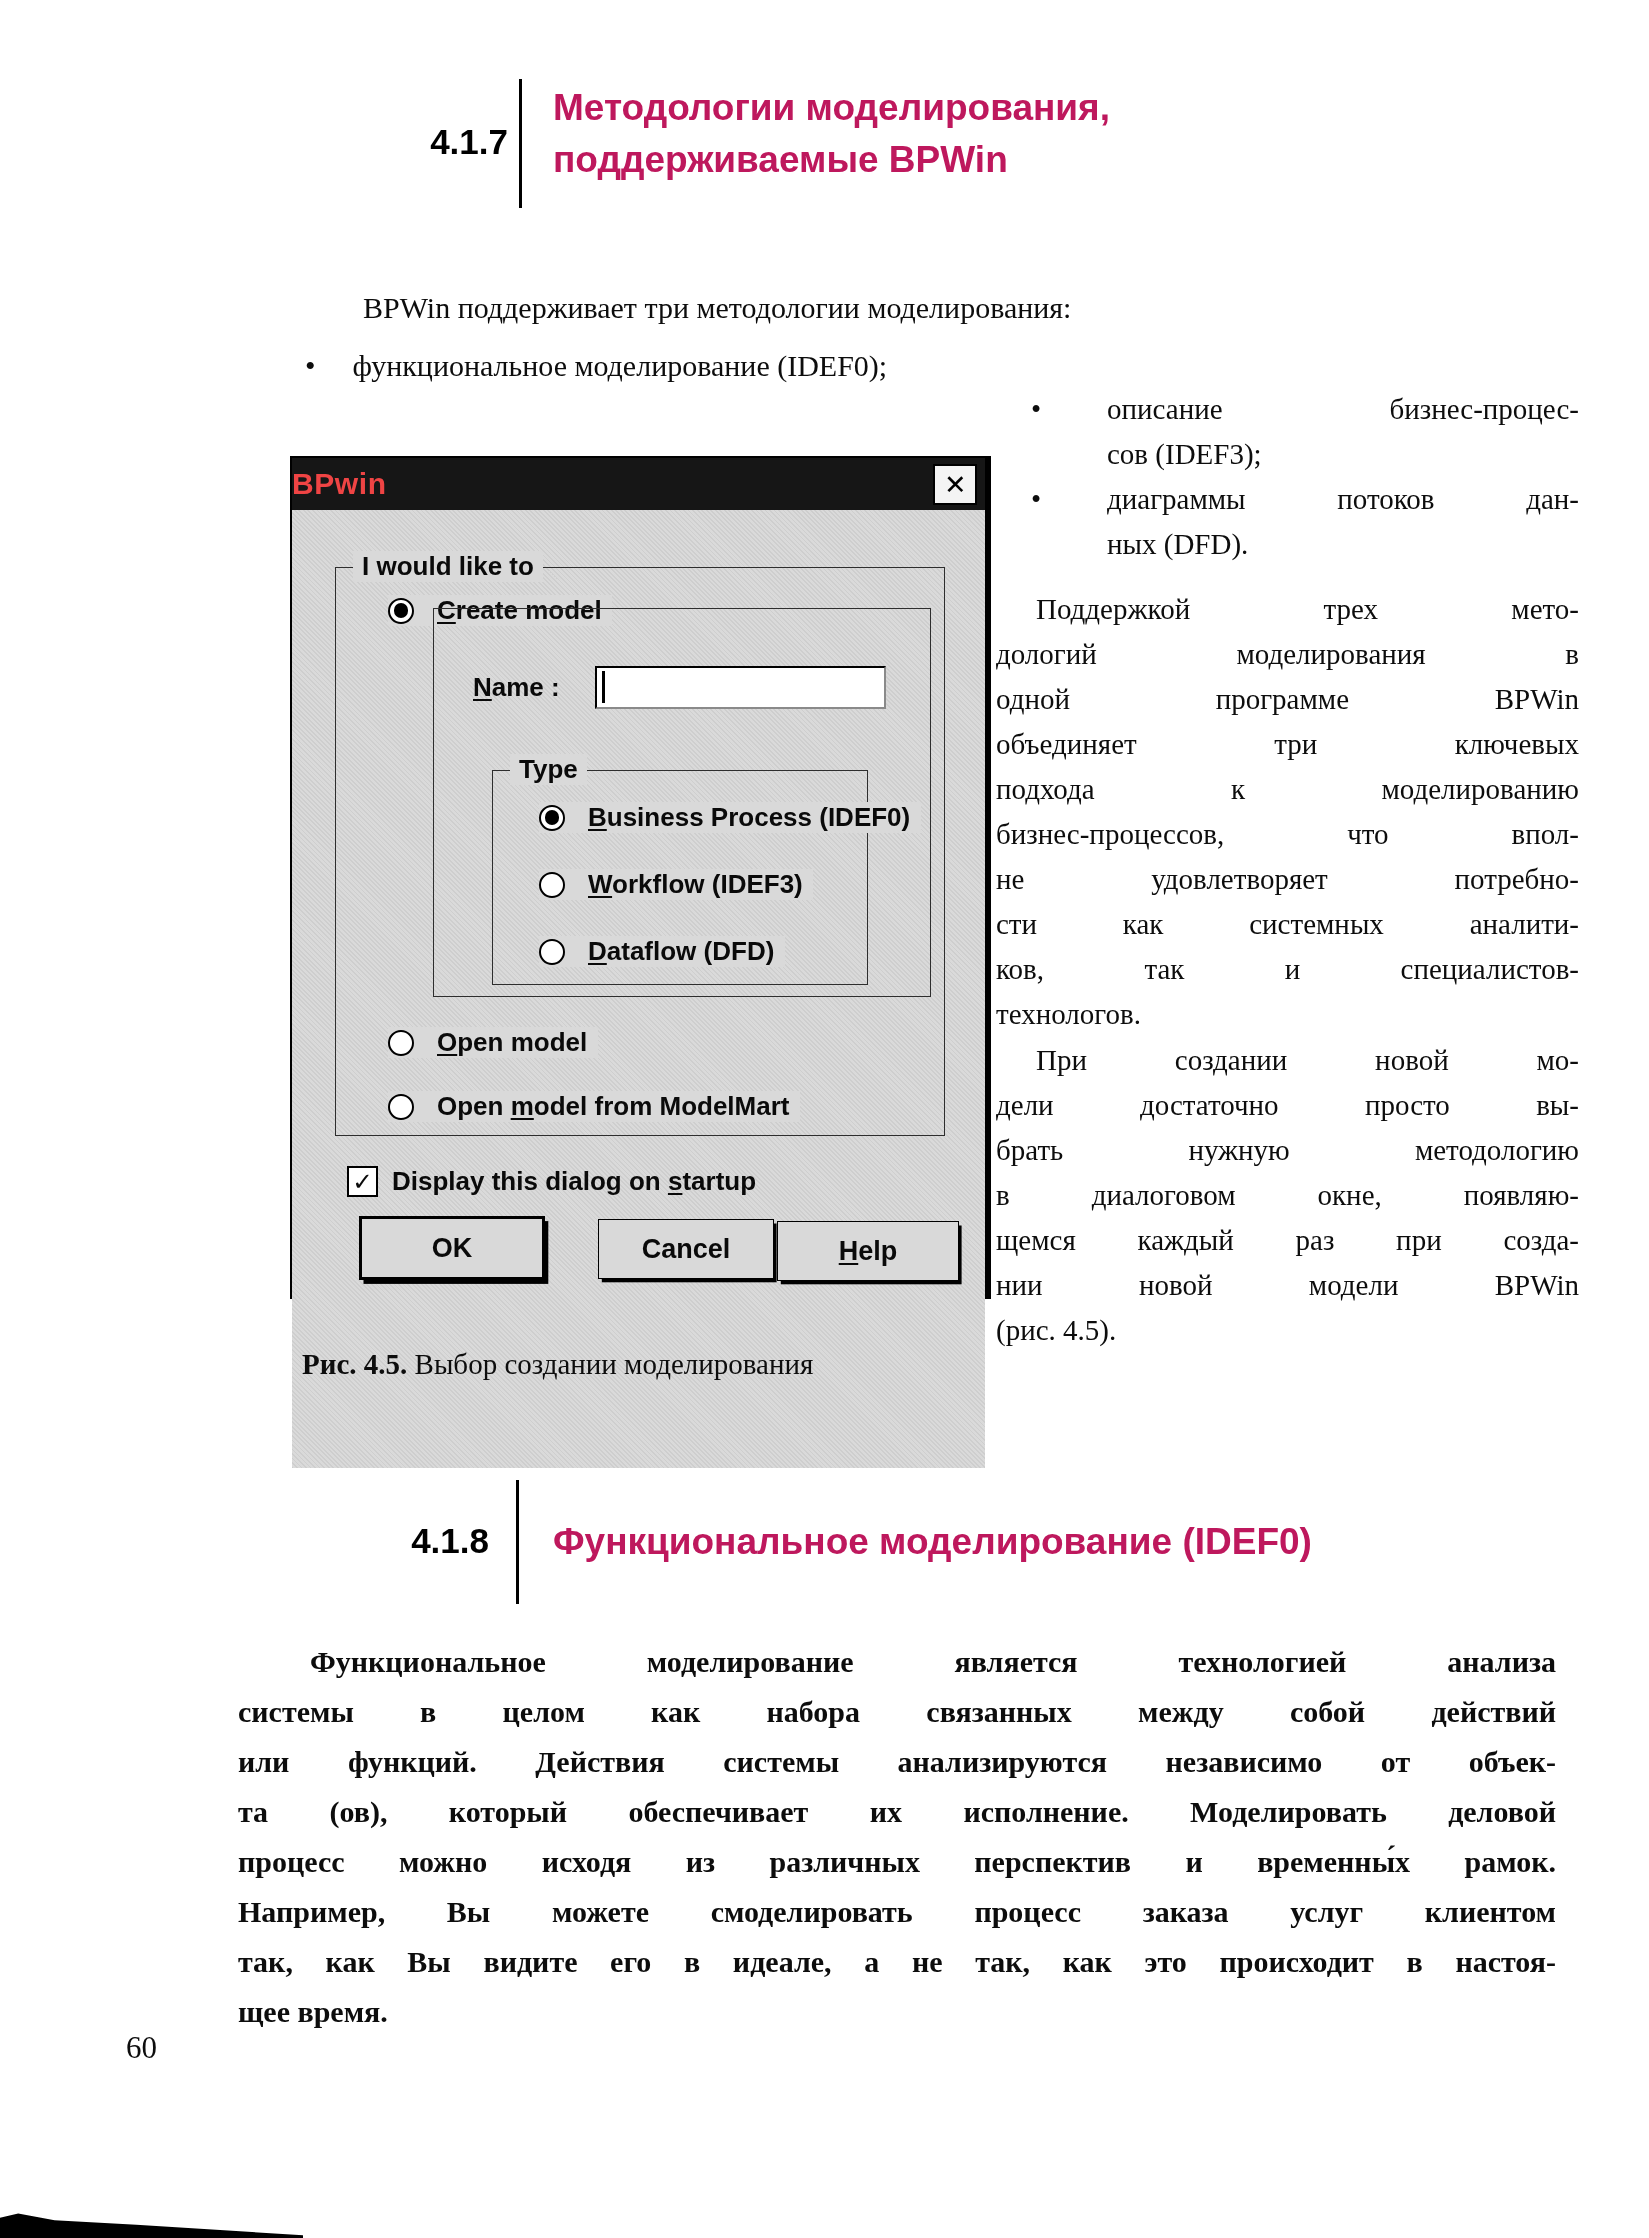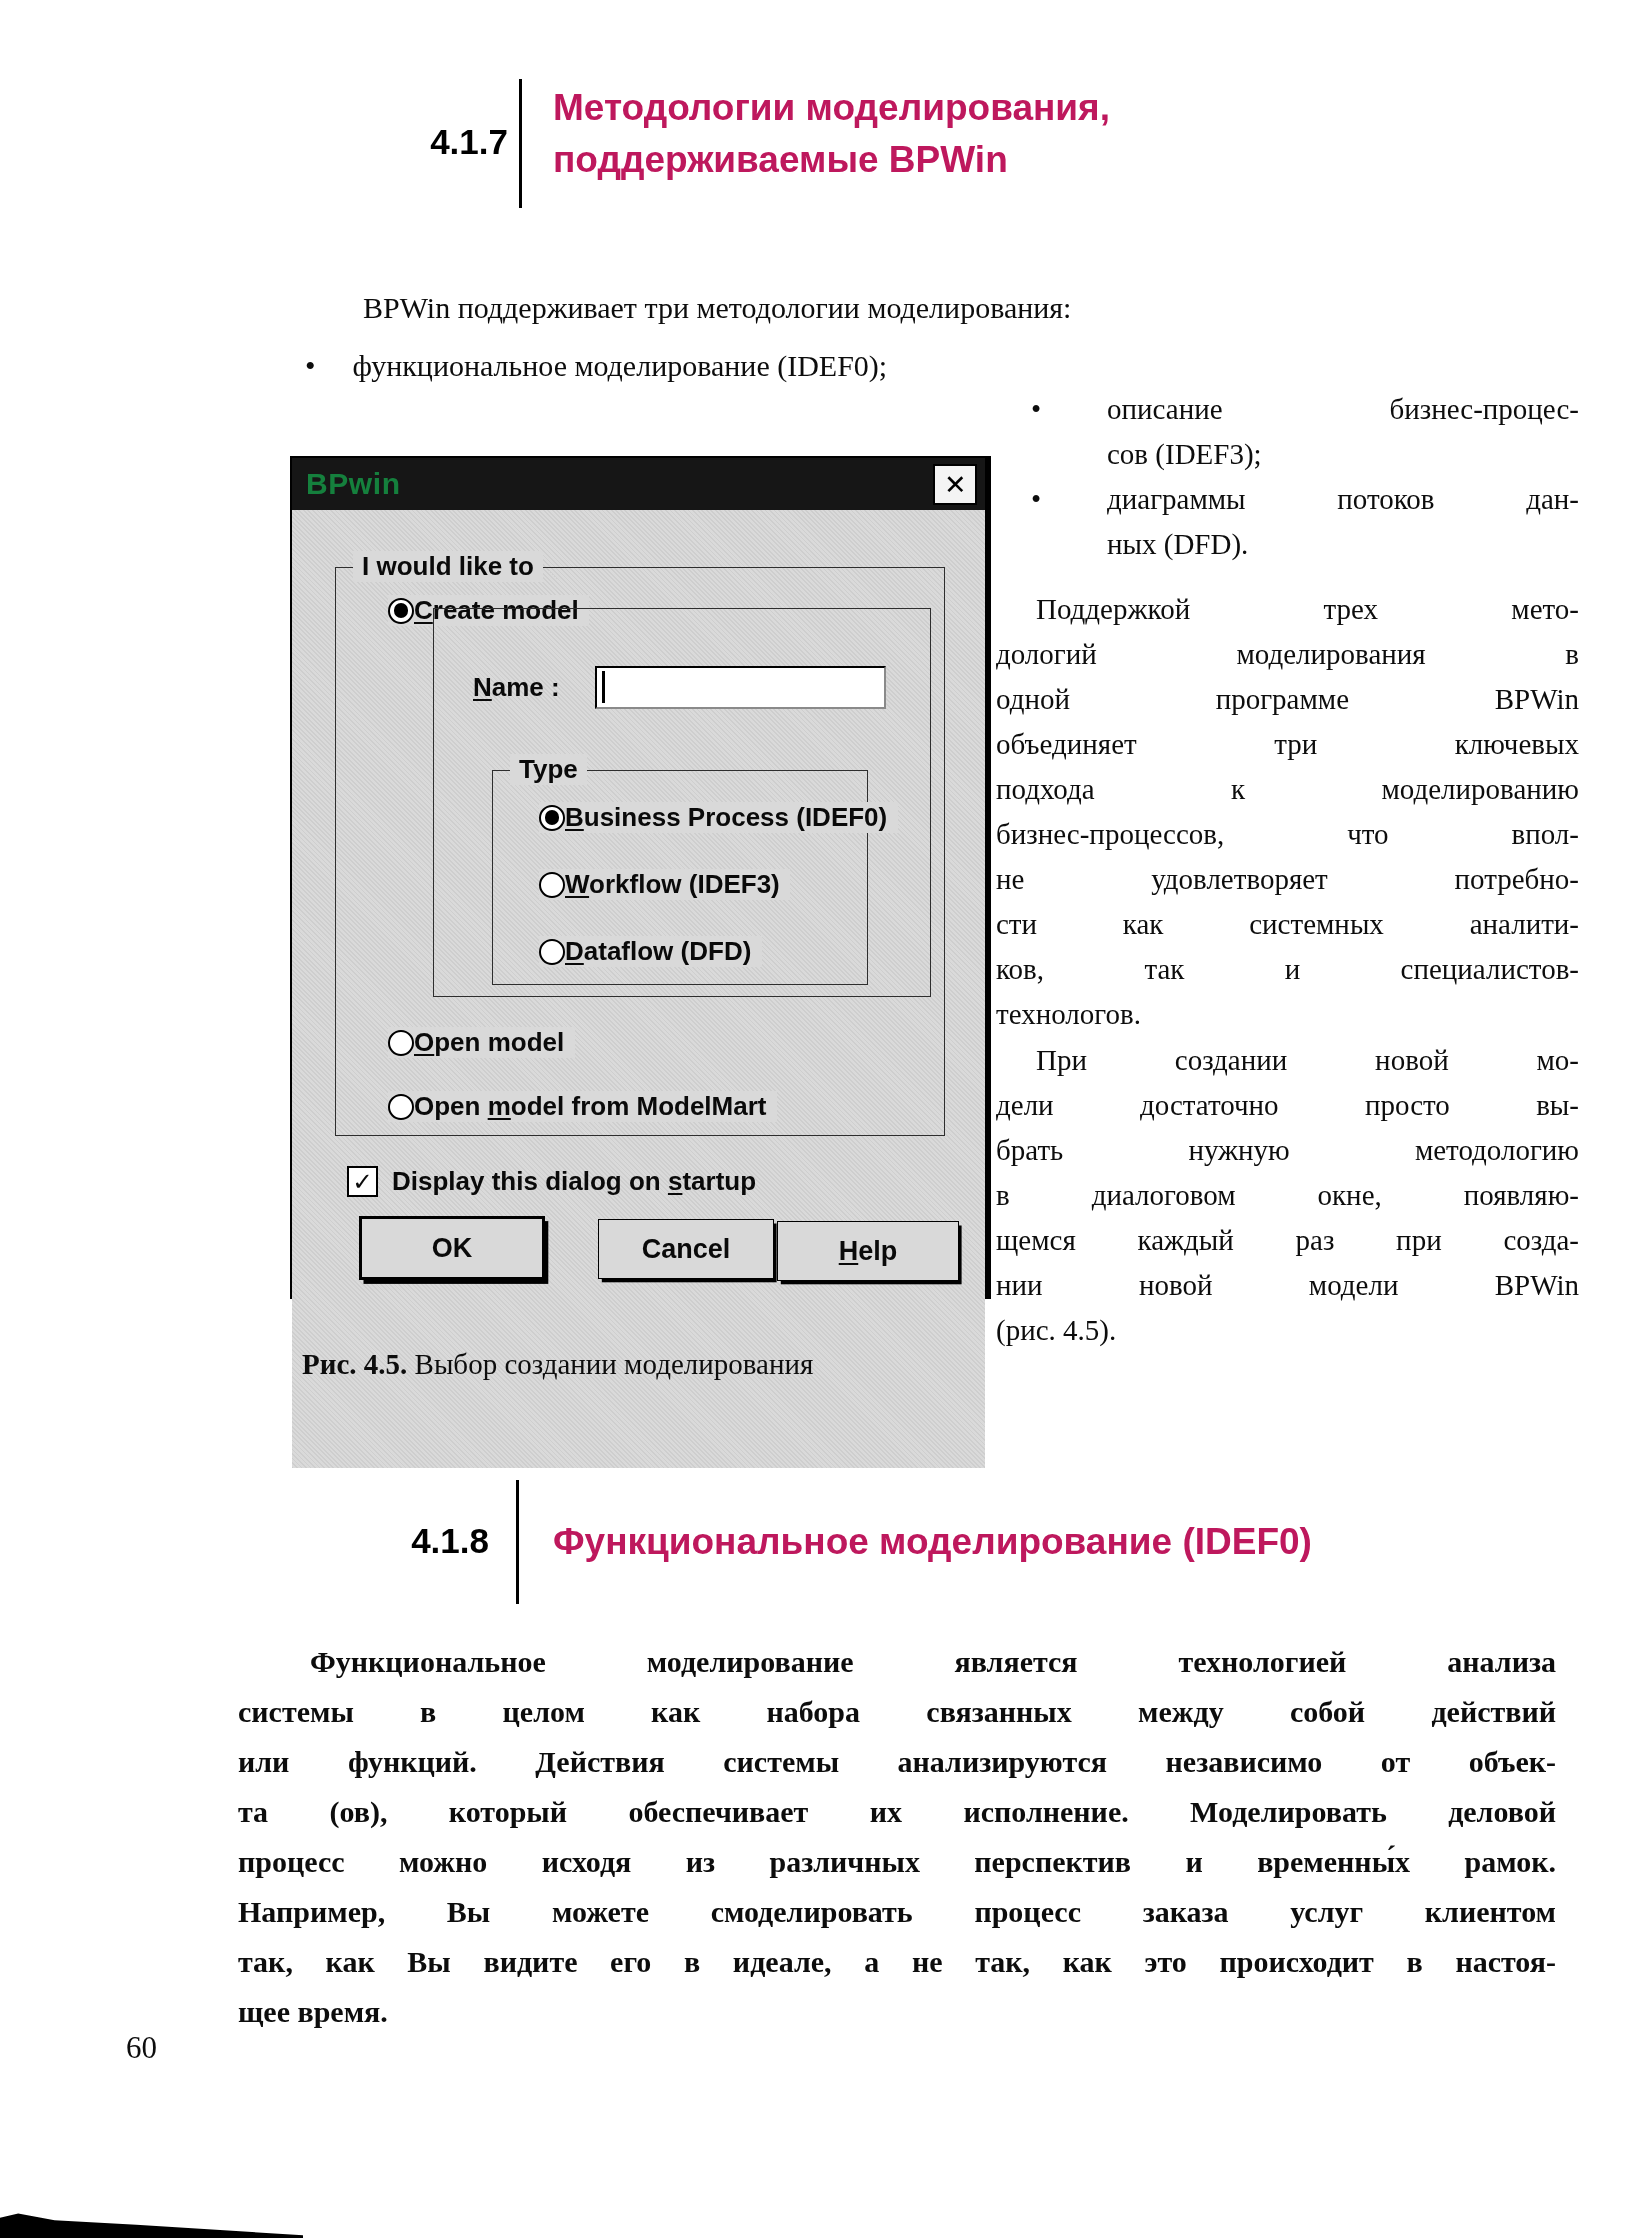--- a/index.html
+++ b/index.html
@@ -46,36 +46,36 @@
   .dialog{
     left:290px;top:456px;width:693px;height:831px;
     border:2.6px solid #000;border-right:6.4px solid #000;border-bottom:10.3px solid #000;
     background:#d9d9d9;
     font-family:"Liberation Sans","DejaVu Sans",sans-serif;font-weight:700;color:#0a0a0a;
   }
   .titlebar{
     position:absolute;left:0;top:0;width:100%;height:52px;background:#161616;
     display:flex;align-items:center;
   }
-  .titlebar .title{color:#15803d;font-size:30px;padding-left:14px;letter-spacing:0.6px;}
+  .titlebar .title{color:#ef4444;font-size:30px;letter-spacing:0.6px;}
   .close-btn{
     position:absolute;right:7.7px;top:6.4px;width:40px;height:37px;background:#f4f4f4;
     border:2.6px solid #000;display:flex;align-items:center;justify-content:center;
     font-size:27px;font-weight:700;color:#000;
   }
   .dlg-body{
     position:absolute;left:0;top:52px;width:100%;height:958px;
     background:repeating-linear-gradient(45deg, rgba(0,0,0,0.05) 0 1.3px, rgba(255,255,255,0.02) 1.3px 3.2px),#d9d9d9;
     font-size:26px;
   }
   .groupbox{position:absolute;border:1.9px solid #2e2e2e;}
   .group-caption{
     position:absolute;top:-17px;left:17px;background:#d9d9d9;padding:0 9px;white-space:nowrap;
   }
-  .radio-row{position:absolute;display:flex;align-items:center;gap:0;background:#d9d9d9;padding-right:10.3px;white-space:nowrap;}
+  .radio-row{position:absolute;display:flex;align-items:center;gap:23px;background:#d9d9d9;padding-right:10.3px;white-space:nowrap;}
   .radio{
     width:22px;height:22px;border-radius:50%;background:#fff;border:2.6px solid #000;
     position:relative;flex:0 0 auto;
   }
   .radio.sel::after{content:"";position:absolute;inset:3.9px;border-radius:50%;background:#000;}
   .checkbox{
     width:27px;height:27px;background:#fff;border:2.6px solid #000;
     display:flex;align-items:center;justify-content:center;font-size:24.5px;font-weight:700;flex:0 0 auto;
   }
   .check-row{position:absolute;display:flex;align-items:center;gap:14px;white-space:nowrap;}

